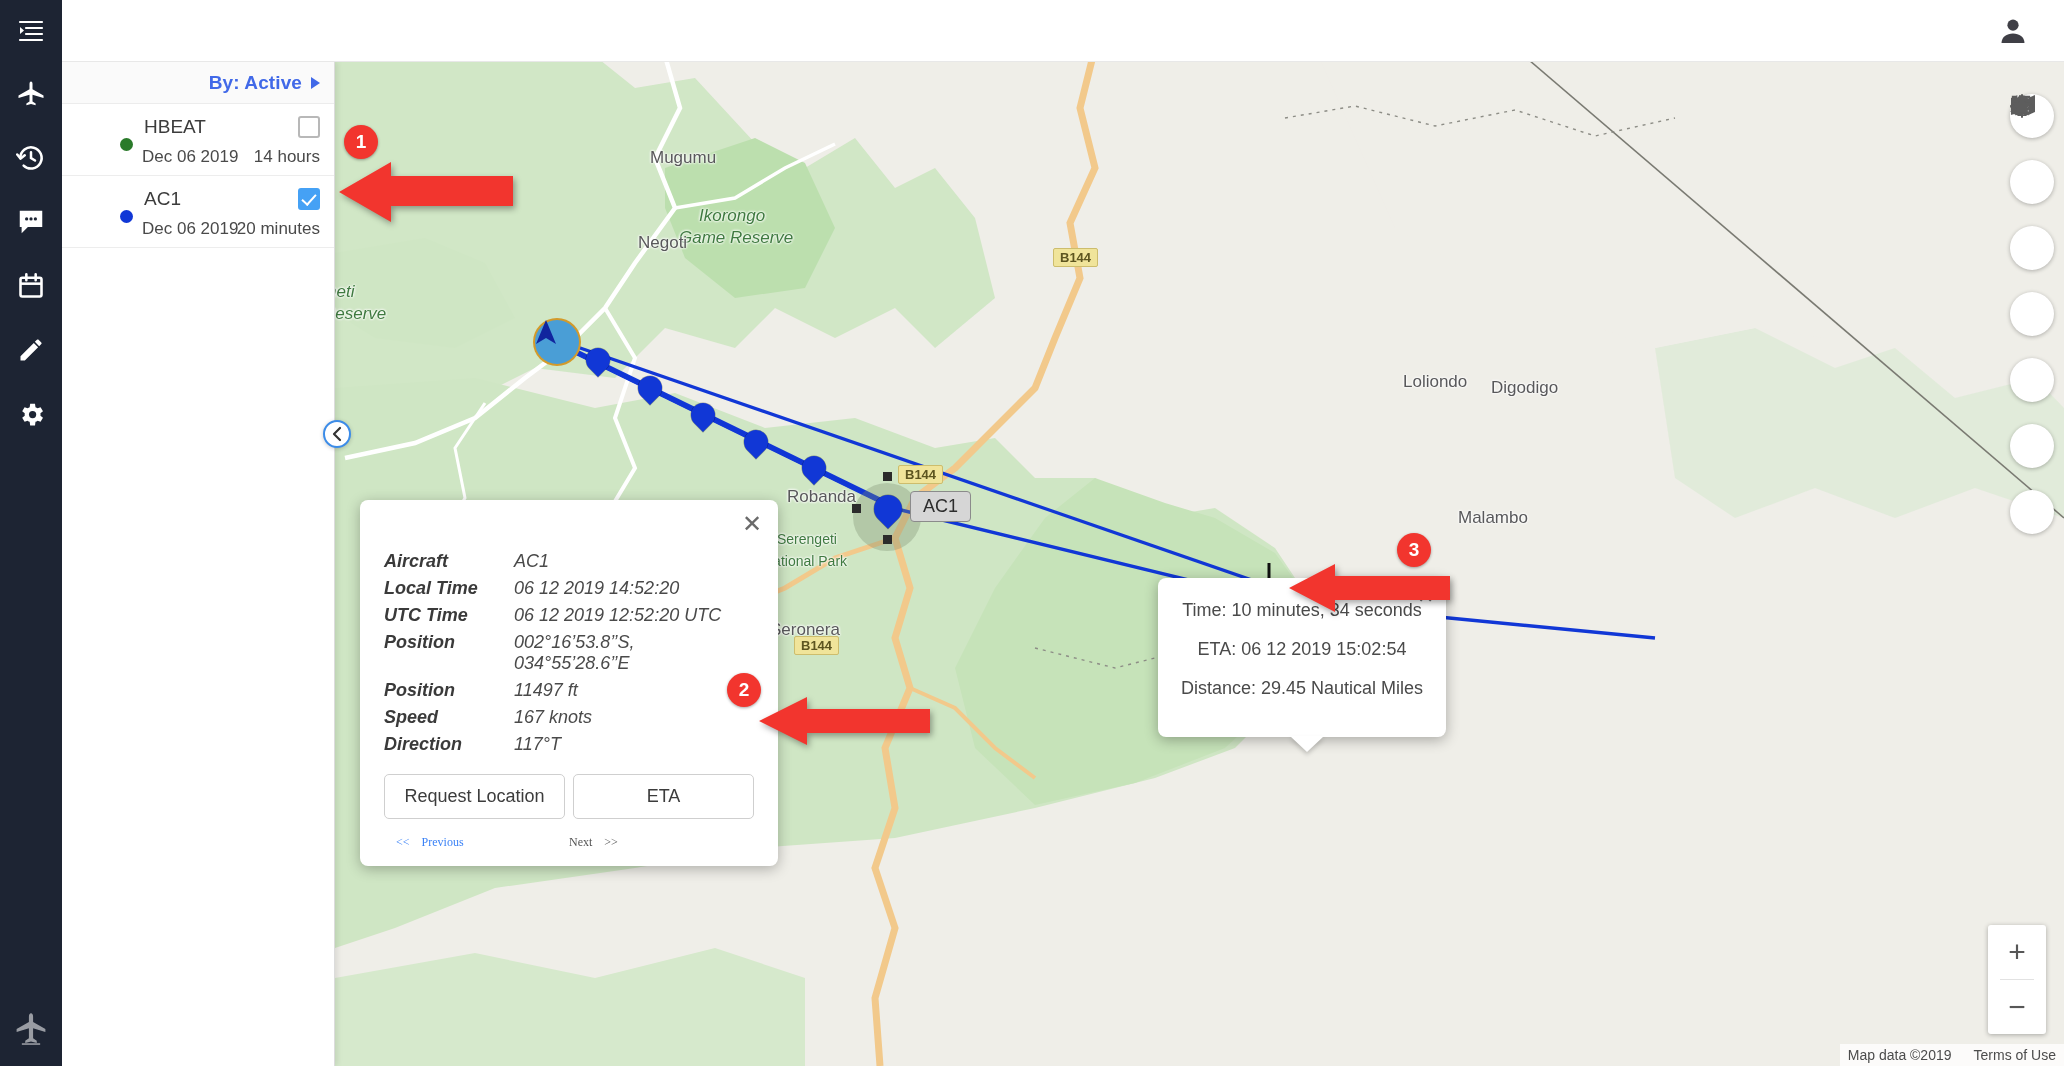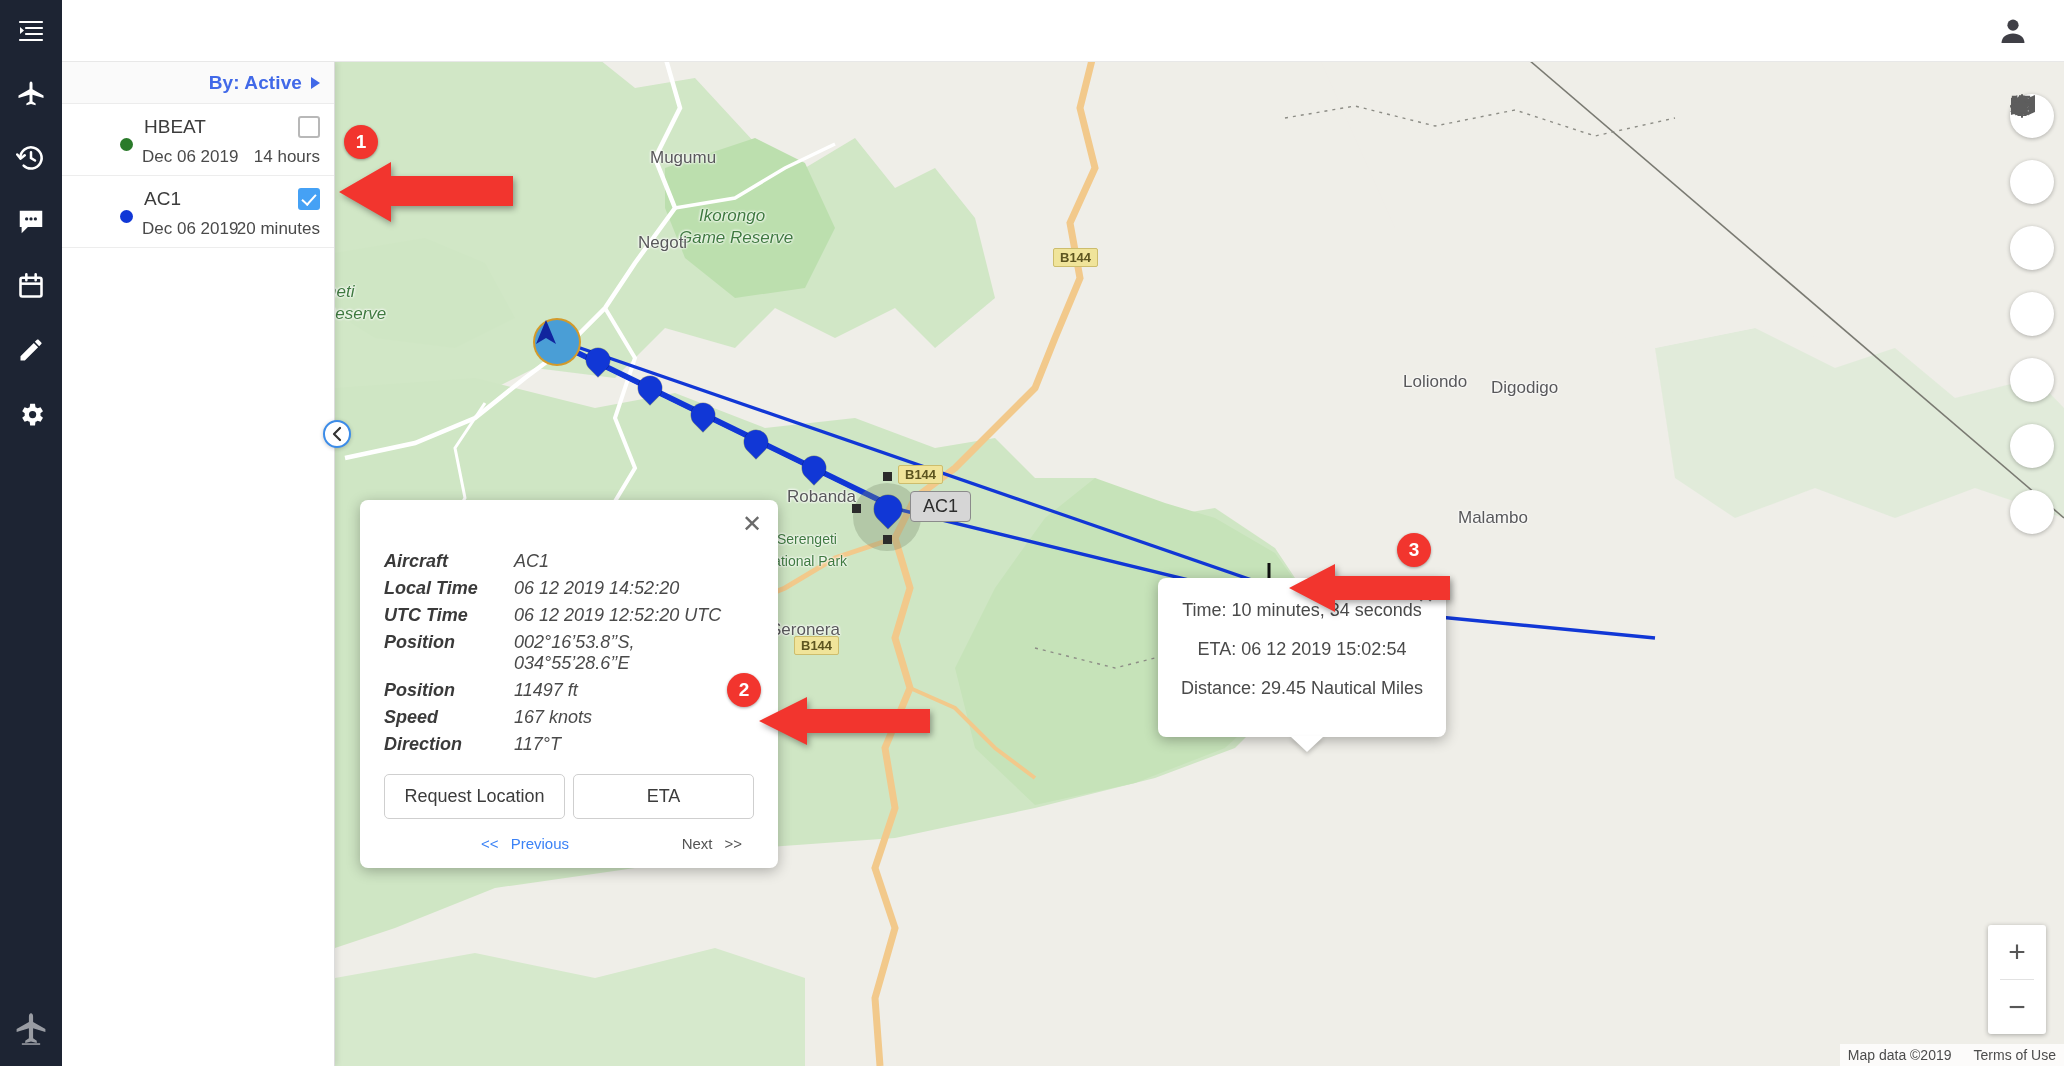--- a/index.html
+++ b/index.html
@@ -160,21 +160,21 @@
   .info-table td { padding: 3px 0; font-size: 18px; vertical-align: top; }
   .info-table td.k { font-weight: bold; color: #3a3a3a; width: 130px; }
   .info-table td.v { color: #4a4a4a; }
   .btnrow { display: flex; gap: 8px; margin-top: 16px; }
   .btn {
     flex: 1; border: 1px solid #cfcfcf; border-radius: 5px; background: #fff;
     padding: 11px 0; font-size: 18px; color: #3c3c3c; text-align: center; cursor: pointer;
     font-family: "Liberation Sans", sans-serif;
   }
   .navrow { display: flex; margin-top: 16px; align-items: center; }
-  .navrow .half { flex: 1; text-align: right; font-size: 15px; }
+  .navrow .half { flex: 1; text-align: left; font-size: 12px; font-family: Liberation Serif, serif; }
   .nav-prev { color: #3b82f6; cursor: pointer; }
   .nav-next { color: #545454; cursor: pointer; }
   .nav-prev .chev, .nav-next .chev { margin: 0 12px; }
 
   
   .eta-pop {
     position: absolute; left: 1158px; top: 578px; width: 288px;
     background: #fff; border-radius: 8px; box-shadow: 0 3px 14px rgba(0,0,0,.3);
     z-index: 50; padding: 22px 16px 20px 16px; text-align: center;
   }

